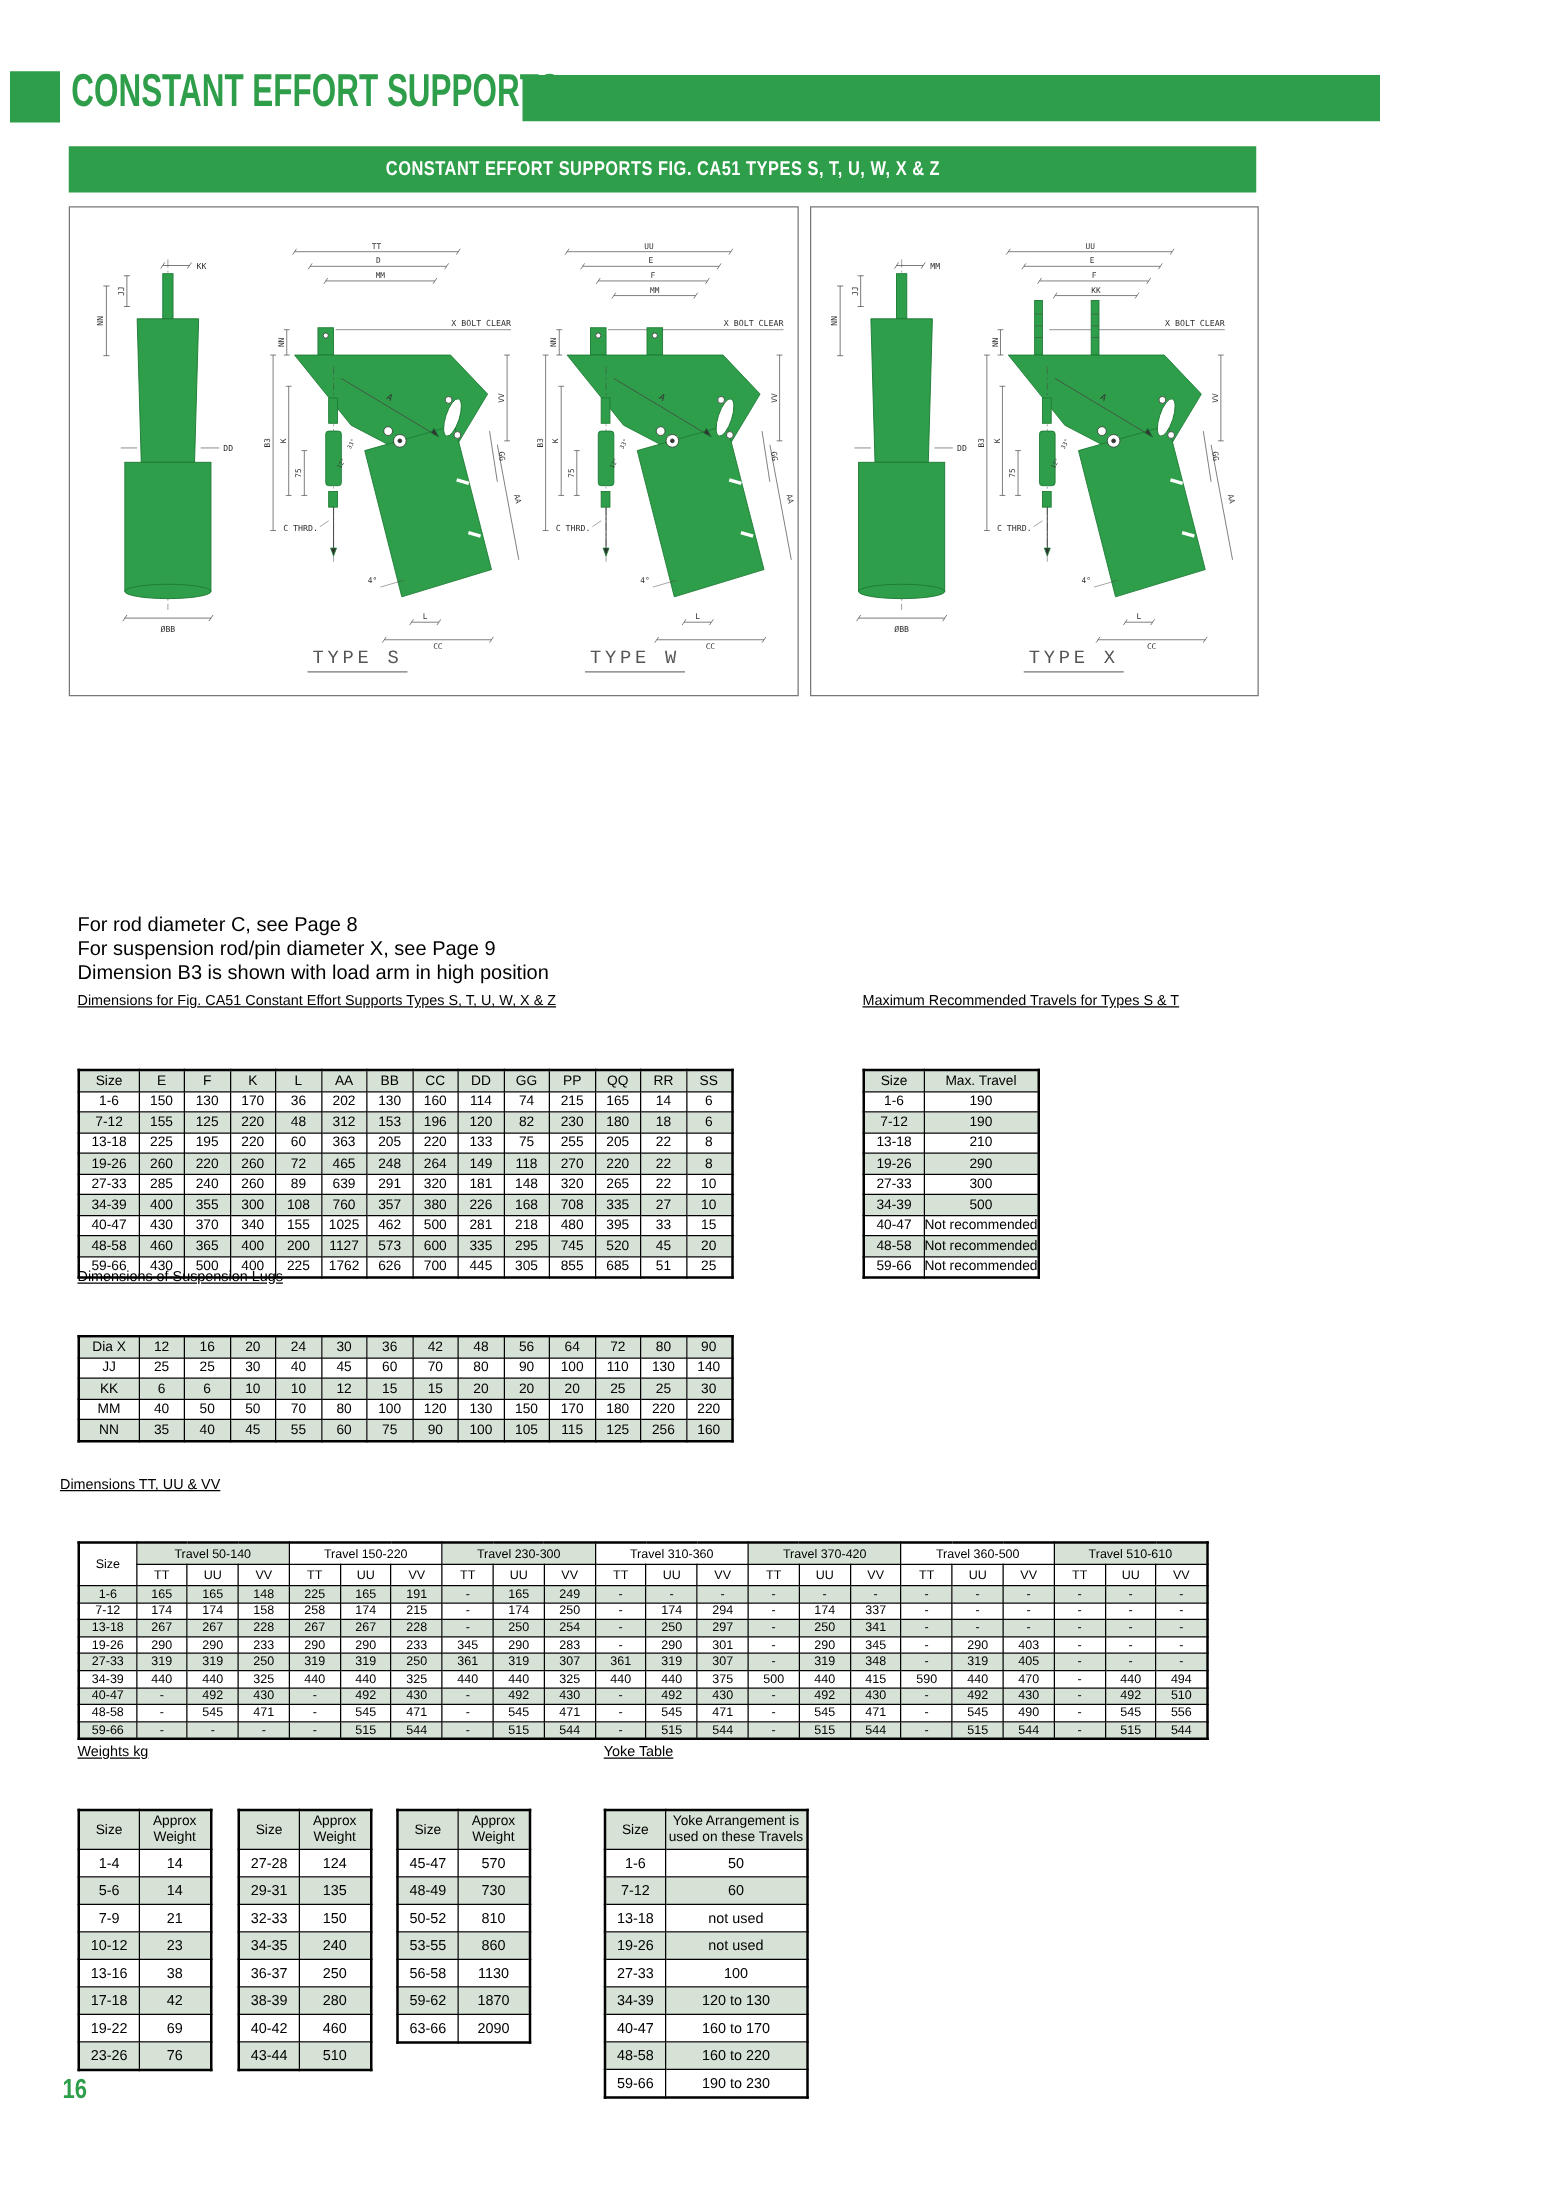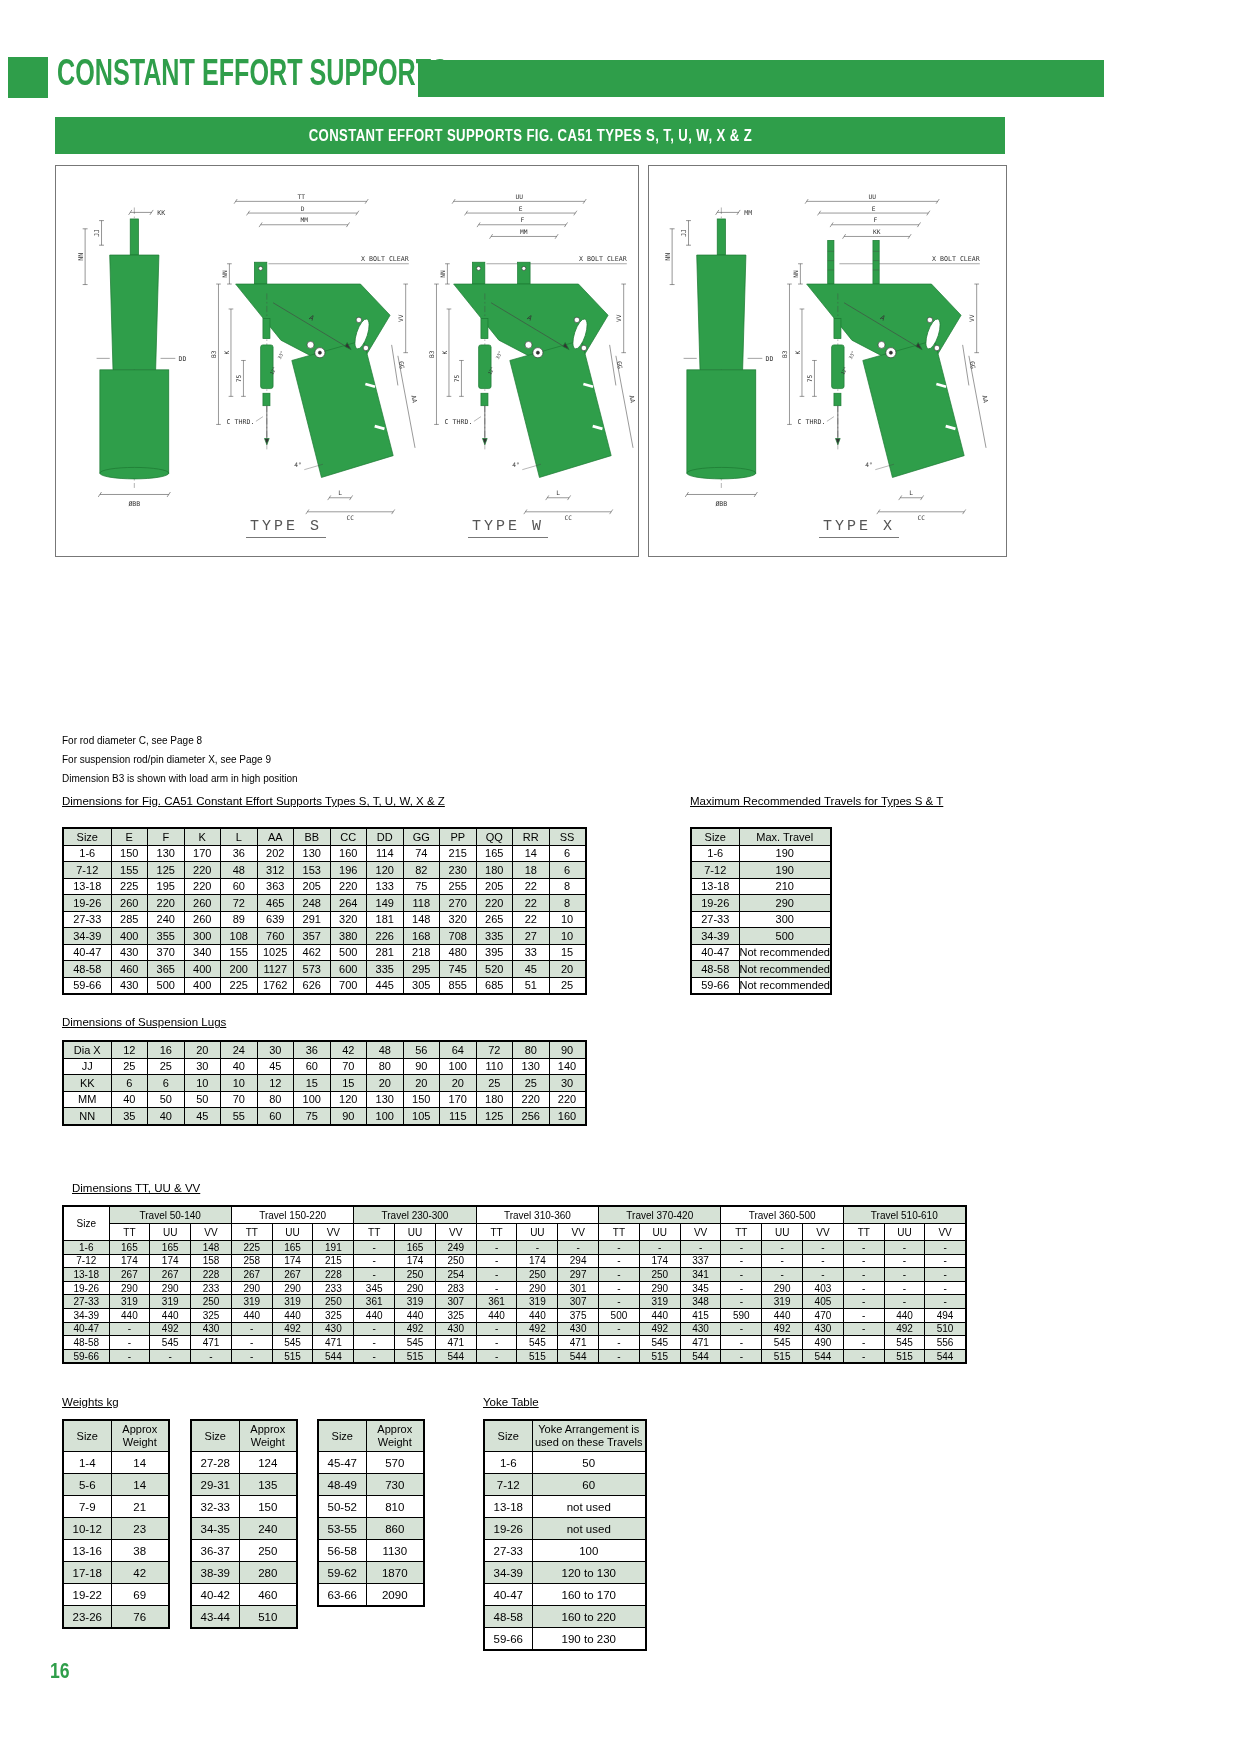--- a/index.html
+++ b/index.html
@@ -14,23 +14,23 @@
   .banner{left:55px;top:117px;width:950px;height:37px;background:var(--g);
           display:flex;align-items:center;justify-content:center;}
   .banner span{color:#fff;font-weight:bold;font-size:16px;white-space:nowrap;
                transform:scaleX(.82);letter-spacing:.5px;}
   .panel{border:1px solid #777;background:#fff;}
   #panel-left{left:55px;top:165px;width:582px;height:390px;}
   #panel-right{left:648px;top:165px;width:357px;height:390px;}
   .caption{position:absolute;text-align:center;font-family:"Liberation Mono",monospace;
            font-size:15px;letter-spacing:3px;color:#555;white-space:nowrap;}
   .caption span{border-bottom:1px solid #777;padding:0 4px 2px;}
-  .notes{font-size:10px;line-height:19px;}
+  .notes{font-size:16px;line-height:19px;}
   .sec-heading{font-size:11.5px;text-decoration:underline;white-space:nowrap;}
-  table{border-collapse:collapse;table-layout:fixed;border:2px solid #000;background:#fff;}
+  table{border-collapse:collapse;table-layout:fixed;border:2px solid #000;background:#fff;margin-top:28px;}
   th,td{border:1px solid #000;font-size:11px;font-weight:normal;text-align:center;
         padding:0;height:15.5px;overflow:hidden;white-space:nowrap;vertical-align:middle;}
   thead th{background:var(--lg);}
   .alt-even tbody tr:nth-child(even){background:var(--lg);}
   .alt-odd  tbody tr:nth-child(odd){background:var(--lg);}
   table.tt th,table.tt td{font-size:10px;height:12.6px;}
   table.tt thead th{height:16px;background:#fff;}
   table.tt thead th.gband{background:var(--lg);}
   table.wy th{height:30px;white-space:normal;line-height:13px;font-size:11px;}
   table.wy td{height:21px;font-size:11.5px;}
@@ -700,21 +700,21 @@
             <td>105</td>
             <td>115</td>
             <td>125</td>
             <td>256</td>
             <td>160</td>
           </tr>
         </tbody>
       </table>
     </div>
 
-  <div class="abs sec-heading" style="left:72px;top:1182px">Dimensions TT, UU &amp; VV</div>
+  <div class="abs sec-heading" style="left:48px;top:1182px">Dimensions TT, UU &amp; VV</div>
   <div class="abs" style="left:62px;top:1205px" id="tt-table">
       <table class="tt alt-odd">
         <colgroup>
           <col style="width: 46px;">
           <col style="width: 40.8px;">
           <col style="width: 40.8px;">
           <col style="width: 40.8px;">
           <col style="width: 40.8px;">
           <col style="width: 40.8px;">
           <col style="width: 40.8px;">

